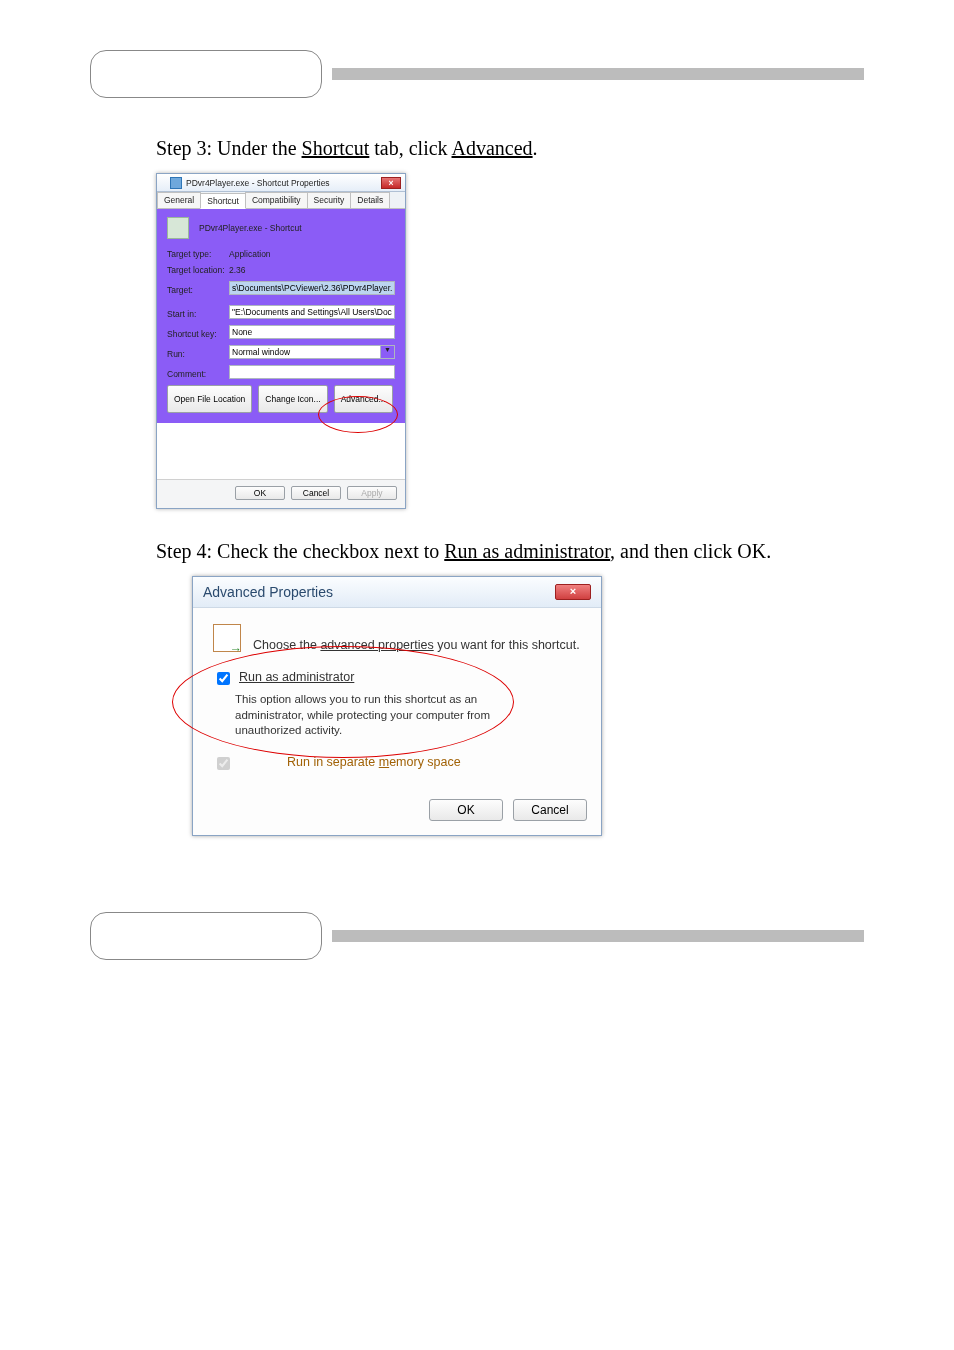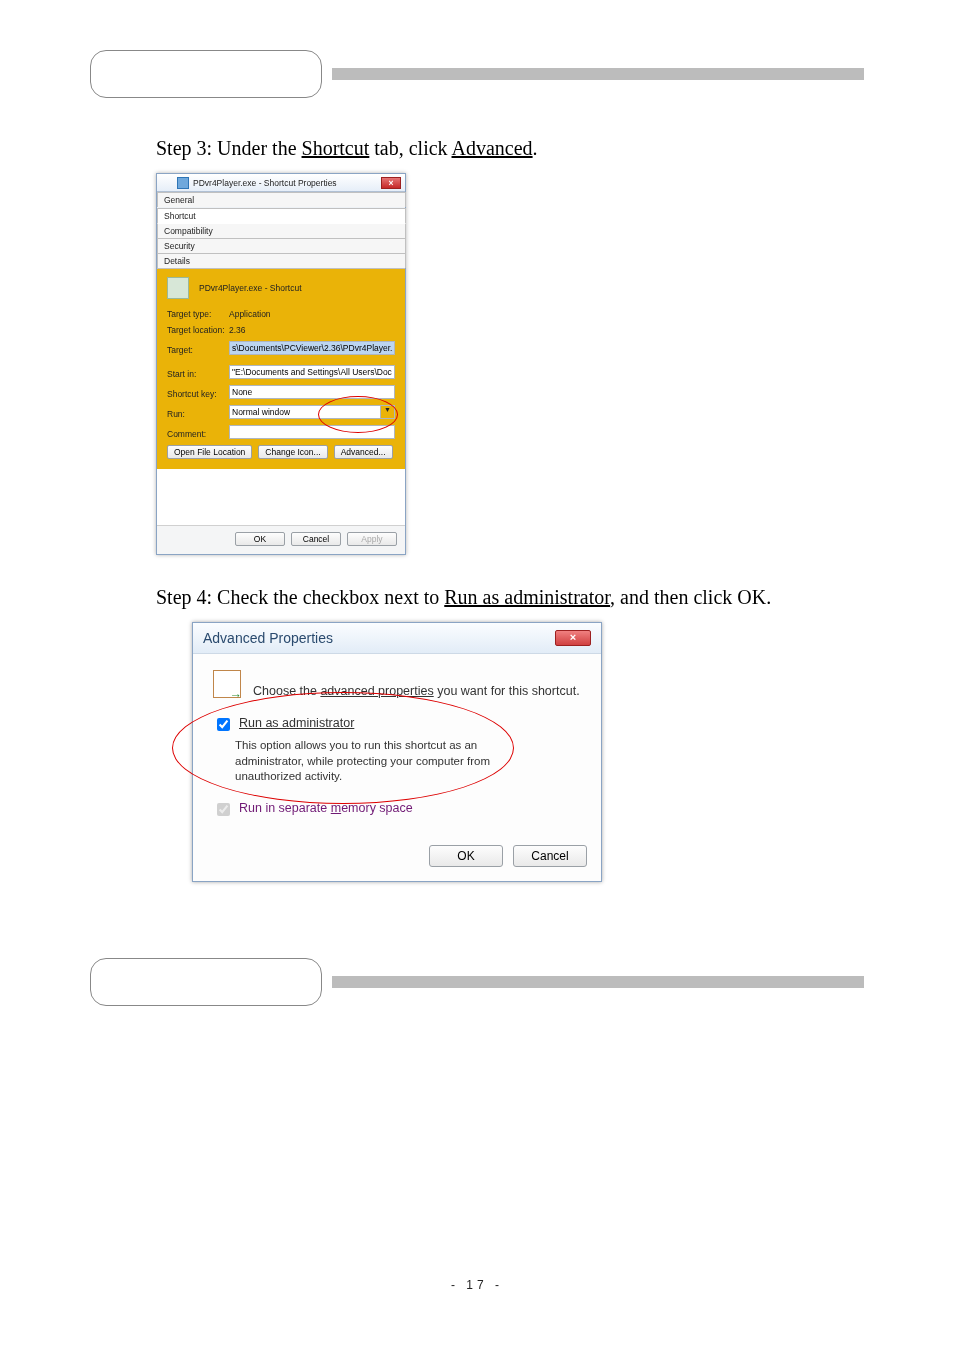--- a/index.html
+++ b/index.html
@@ -62,21 +62,21 @@
   .dlg1 {
     background: #fdfdfd;
     border: 1px solid #8aa4c4;
     box-shadow: 0 0 4px rgba(0,0,0,0.3);
     font-size: 8.5px;
     font-family: Tahoma, Arial, sans-serif;
     color: #222;
   }
   .dlg1-title {
     background: linear-gradient(#fff,#e6eef8);
-    padding: 3px 4px 2px 20px;
+    padding: 3px 4px 2px 13px;
     display: flex;
     align-items: center;
     gap: 4px;
     border-bottom: 1px solid #b0c0d4;
   }
   .dlg1-title .t-icon {
     width: 10px;
     height: 10px;
     background: #6fa8dc;
     border: 1px solid #2e75b6;
@@ -88,37 +88,36 @@
     color: #fff;
     text-align: center;
     font-weight: bold;
     line-height: 10px;
     border: 1px solid #9c2020;
   }
   .dlg1-tabs {
     display: flex;
     background: #eef2f6;
     border-bottom: 1px solid #c0c0c0;
-    flex-direction: column;
   }
   .dlg1-tab {
     padding: 2px 6px;
     border: 1px solid #c0c0c0;
     border-bottom: none;
     background: #f6f6f6;
     margin-right: -1px;
   }
   .dlg1-tab.active {
     background: #fff;
     border-bottom: 1px solid #fff;
     position: relative;
     top: 1px;
   }
   .dlg1-content {
-    background: #eab308;
+    background: #8b5cf6;
     padding: 8px 10px 10px 10px;
   }
   .dlg1-row {
     display: flex;
     align-items: flex-end;
     margin-bottom: 6px;
   }
   .dlg1-row .label {
     width: 62px;
     font-size: 8.5px;
@@ -140,21 +139,21 @@
     background: #bcd5f0;
     color: #000;
   }
   .dlg1-btns {
     display: flex;
     gap: 6px;
     margin-top: 6px;
   }
   .dlg1-btns button {
     font-size: 8.5px;
-    padding: 1px 6px;
+    padding: 8px 6px;
     border: 1px solid #9aa0a6;
     background: linear-gradient(#fdfdfd,#e9e9e9);
     border-radius: 2px;
   }
   .dlg1-footer {
     padding: 6px 8px 8px 8px;
     display: flex;
     justify-content: flex-end;
     gap: 6px;
     background: #f4f5f6;
@@ -256,21 +255,21 @@
     padding: 6px 14px 14px 14px;
   }
   .dlg2-footer button {
     width: 74px;
     padding: 3px 0;
     font-size: 12px;
     border:1px solid #9aa0a6;
     background: linear-gradient(#fdfdfd,#e9e9e9);
     border-radius:3px;
   }
-  .grey-txt { color:#701a75; }
+  .grey-txt { color:#a16207;margin-left:48px; }
 
   .ellipse2 {
     position:absolute;
     border:1px solid #d00;
     border-radius: 50% / 50%;
     pointer-events:none;
   }
 
   .page-number {
     position:absolute;
@@ -408,14 +407,13 @@
 
   
 
   <br><br>
   
   <div class="header-row">
     <div class="header-box"></div>
     <div class="header-bar"></div>
   </div>
 
-  <div class="page-number">- 17 -</div>
 </div>
 
 </body></html>

